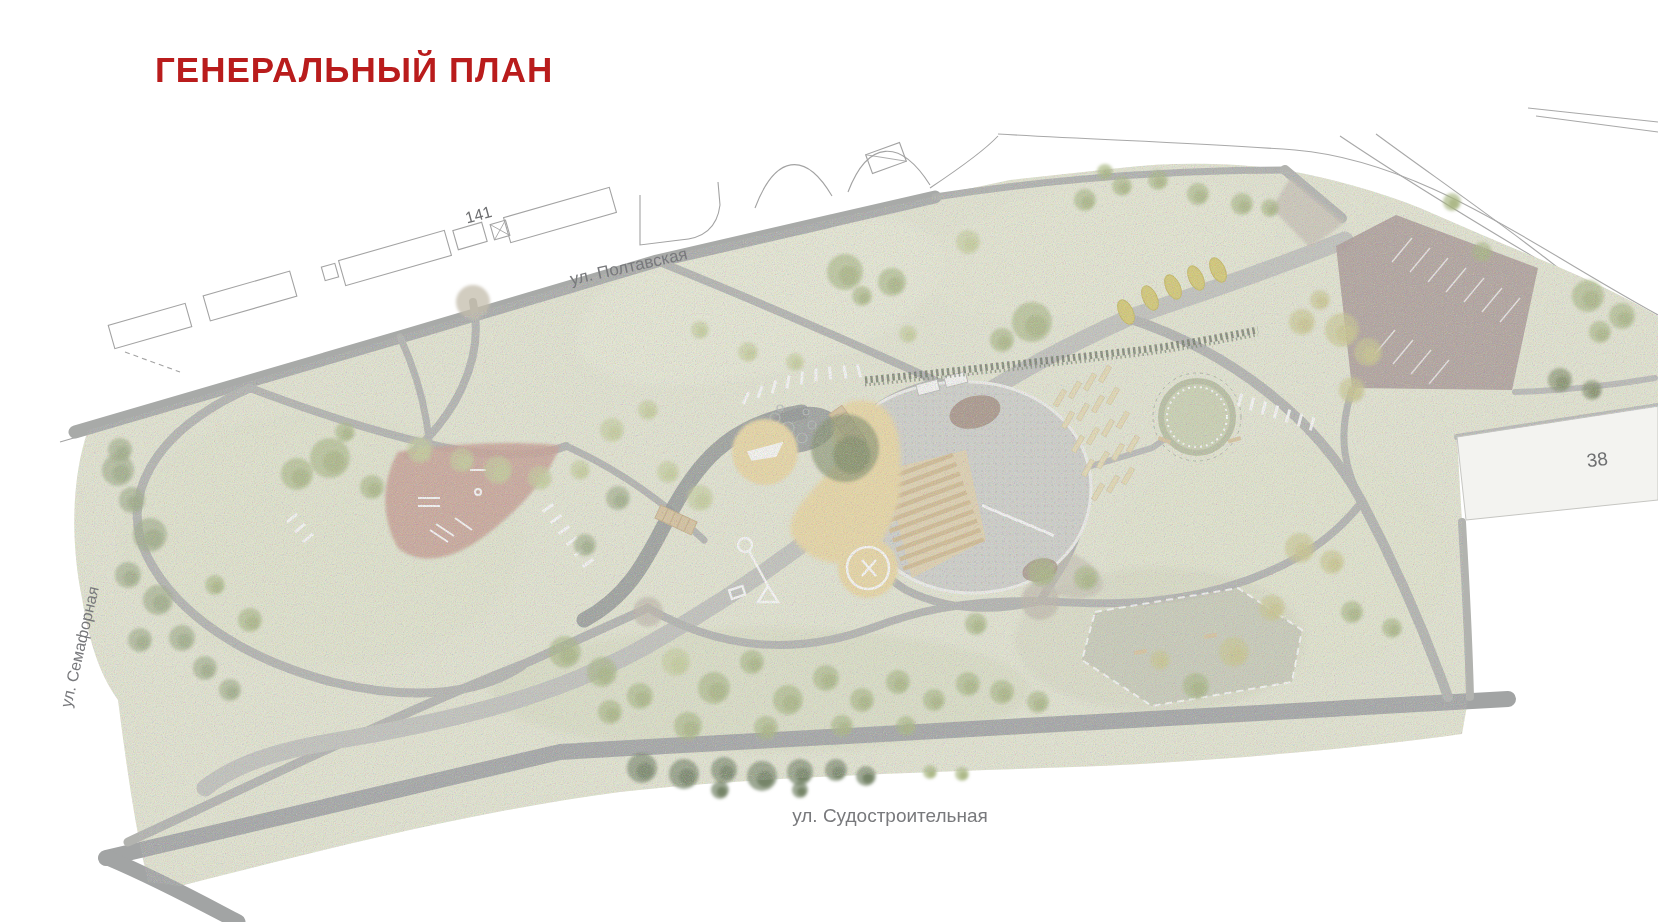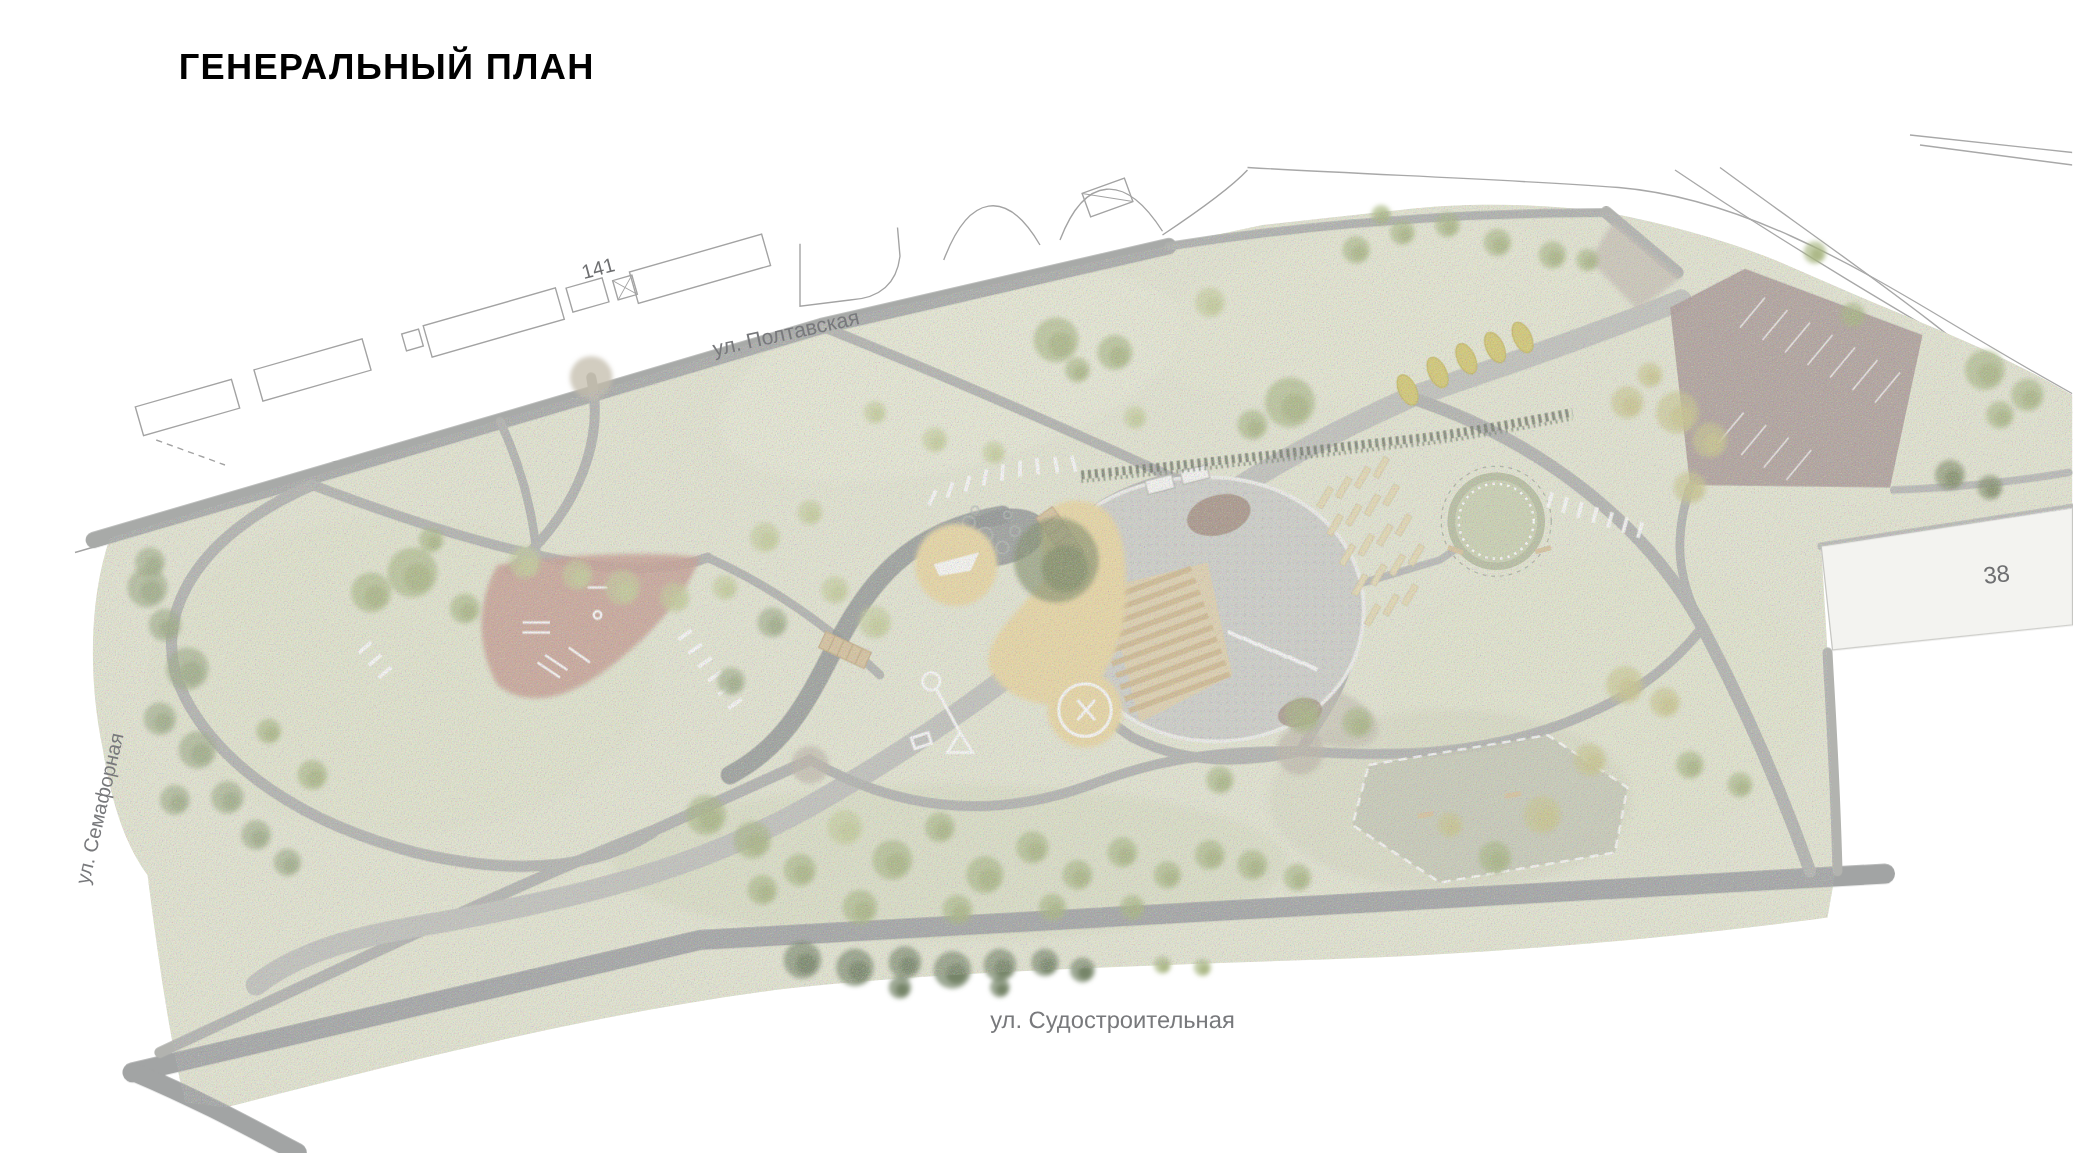--- a/index.html
+++ b/index.html
@@ -1,19 +1,19 @@
 <!DOCTYPE html>
 <html><head>
 <meta charset="utf-8">
 <style>
   html,body{margin:0;padding:0;background:#ffffff;}
   .canvas{position:relative;width:1658px;height:922px;background:#ffffff;overflow:hidden;
           font-family:"Liberation Sans", sans-serif;}
-  .page-title{position:absolute;left:143px;top:38px;margin:0;font-size:29px;font-weight:bold;
-              letter-spacing:1px;color:#000000;}
+  .page-title{position:absolute;left:143px;top:38px;margin:12px;font-size:35px;font-weight:bold;
+              letter-spacing:1px;color:#b91c1c;}
   svg text{font-family:"Liberation Sans", sans-serif;}
   .street-label{fill:#78797c;}
   .bldg-label{fill:#6e6f71;}
 </style>
 </head>
 <body>
 
 <div class="canvas">
   <h1 class="page-title">ГЕНЕРАЛЬНЫЙ ПЛАН</h1>
 

